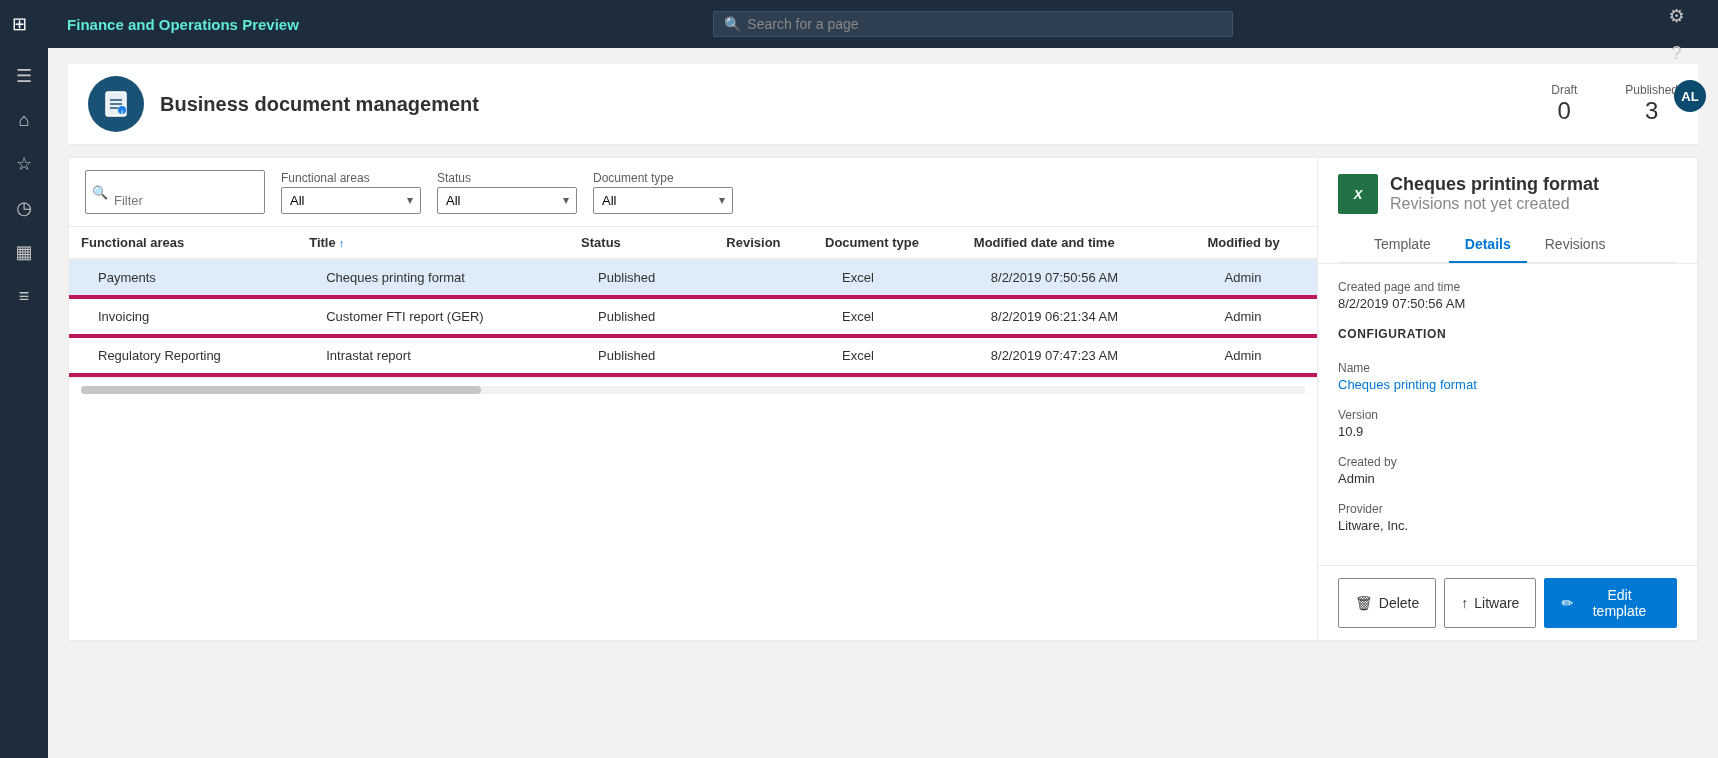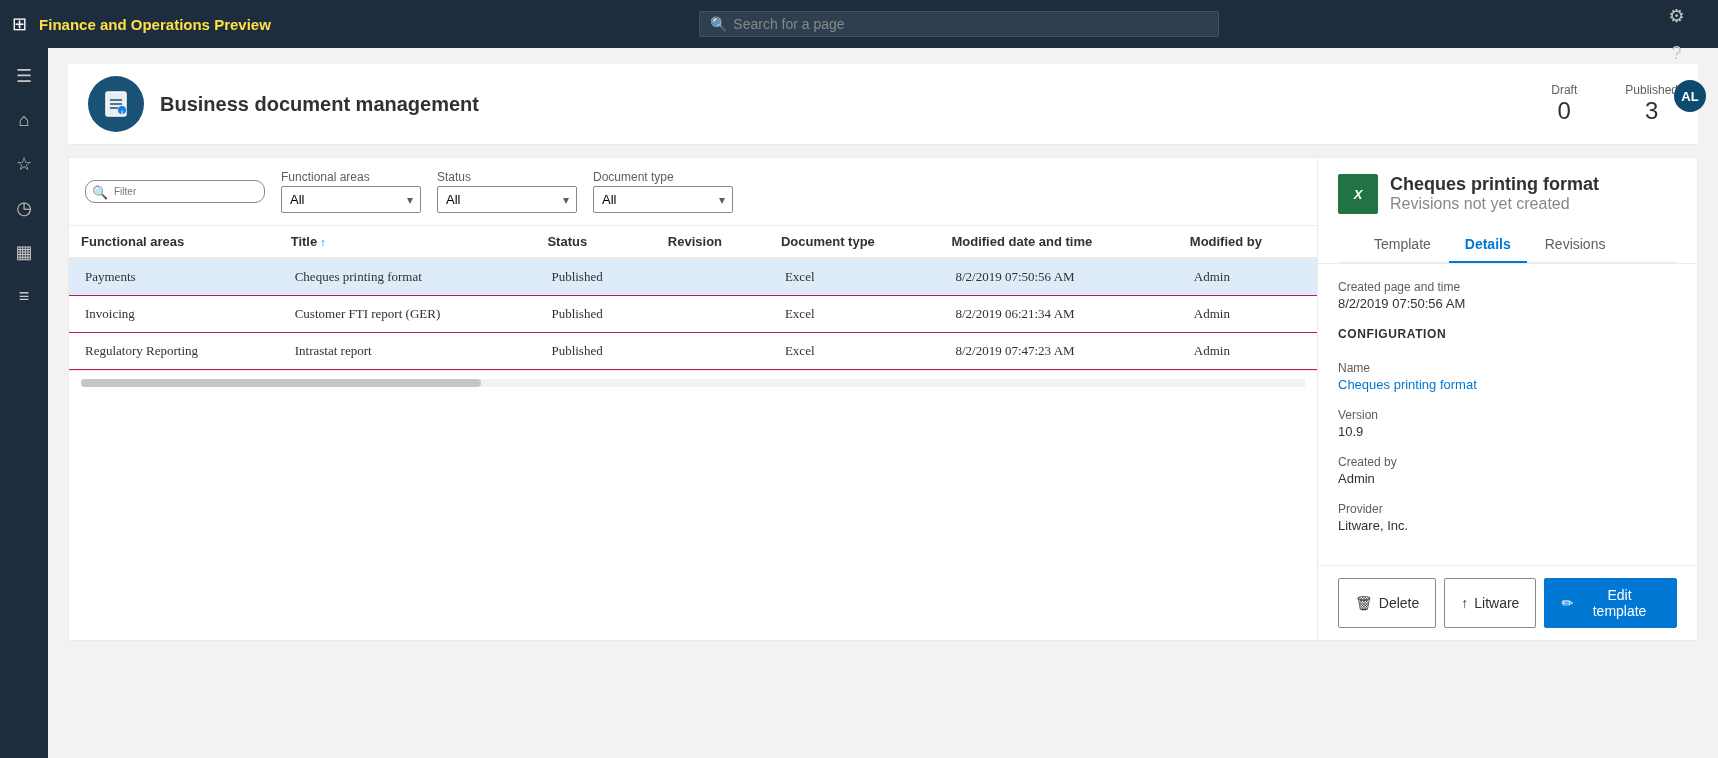--- a/index.html
+++ b/index.html
@@ -11,21 +11,21 @@
       height: 48px;
       display: flex;
       align-items: center;
       padding: 0 12px;
       gap: 8px;
       position: fixed;
       top: 0; left: 0; right: 0;
       z-index: 100;
     }
     .topnav-grid-icon { color: #fff; font-size: 18px; margin-right: 4px; cursor: pointer; }
-    .topnav-title { color: #fde047; font-size: 15px; font-weight: 600; margin-right: auto; }
+    .topnav-title { color: #5eead4; font-size: 15px; font-weight: 600; margin-right: auto; margin-left: 28px; }
     .topnav-search {
       background: #2e3f52;
       border: 1px solid #3e5268;
       border-radius: 2px;
       display: flex;
       align-items: center;
       padding: 4px 10px;
       width: 520px;
       gap: 6px;
     }
@@ -126,23 +126,23 @@
       gap: 16px;
       border-bottom: 1px solid #edebe9;
     }
     .filter-input-wrap {
       position: relative;
       width: 180px;
     }
     .filter-input-wrap input {
       width: 100%;
       border: 1px solid #8a8886;
-      border-radius: 10px;
-      padding: 5px 8px 5px 28px;
-      font-size: 10px;
+      border-radius: 2px;
+      padding: 22px 8px 5px 28px;
+      font-size: 13px;
       outline: none;
     }
     .filter-search-icon {
       position: absolute;
       left: 7px; top: 50%;
       transform: translateY(-50%);
       color: #8a8886;
       font-size: 13px;
     }
     .filter-group { display: flex; flex-direction: column; gap: 2px; }
@@ -178,25 +178,24 @@
       padding: 8px 12px;
       font-size: 13px;
       font-weight: 600;
       color: #323130;
       white-space: nowrap;
       background: #fff;
     }
     .data-table th.sortable { cursor: pointer; }
     .data-table th.sortable::after { content: ' ↑'; font-size: 11px; color: #0078d4; }
     .data-table td {
-      padding: 10px 16px;
+      padding: 10px 29px;
       font-size: 13px;
       color: #323130;
-      border-bottom: 1px solid #be185d;
-      font-family: Liberation Serif, serif;
+      border-bottom: 4px solid #be185d;
     }
     .data-table tbody tr.selected { background: #deecf9; }
 
     
     .table-scroll-area { overflow-x: auto; }
     .scrollbar-track {
       height: 8px;
       background: #f3f2f1;
       margin: 4px 0;
       position: relative;

